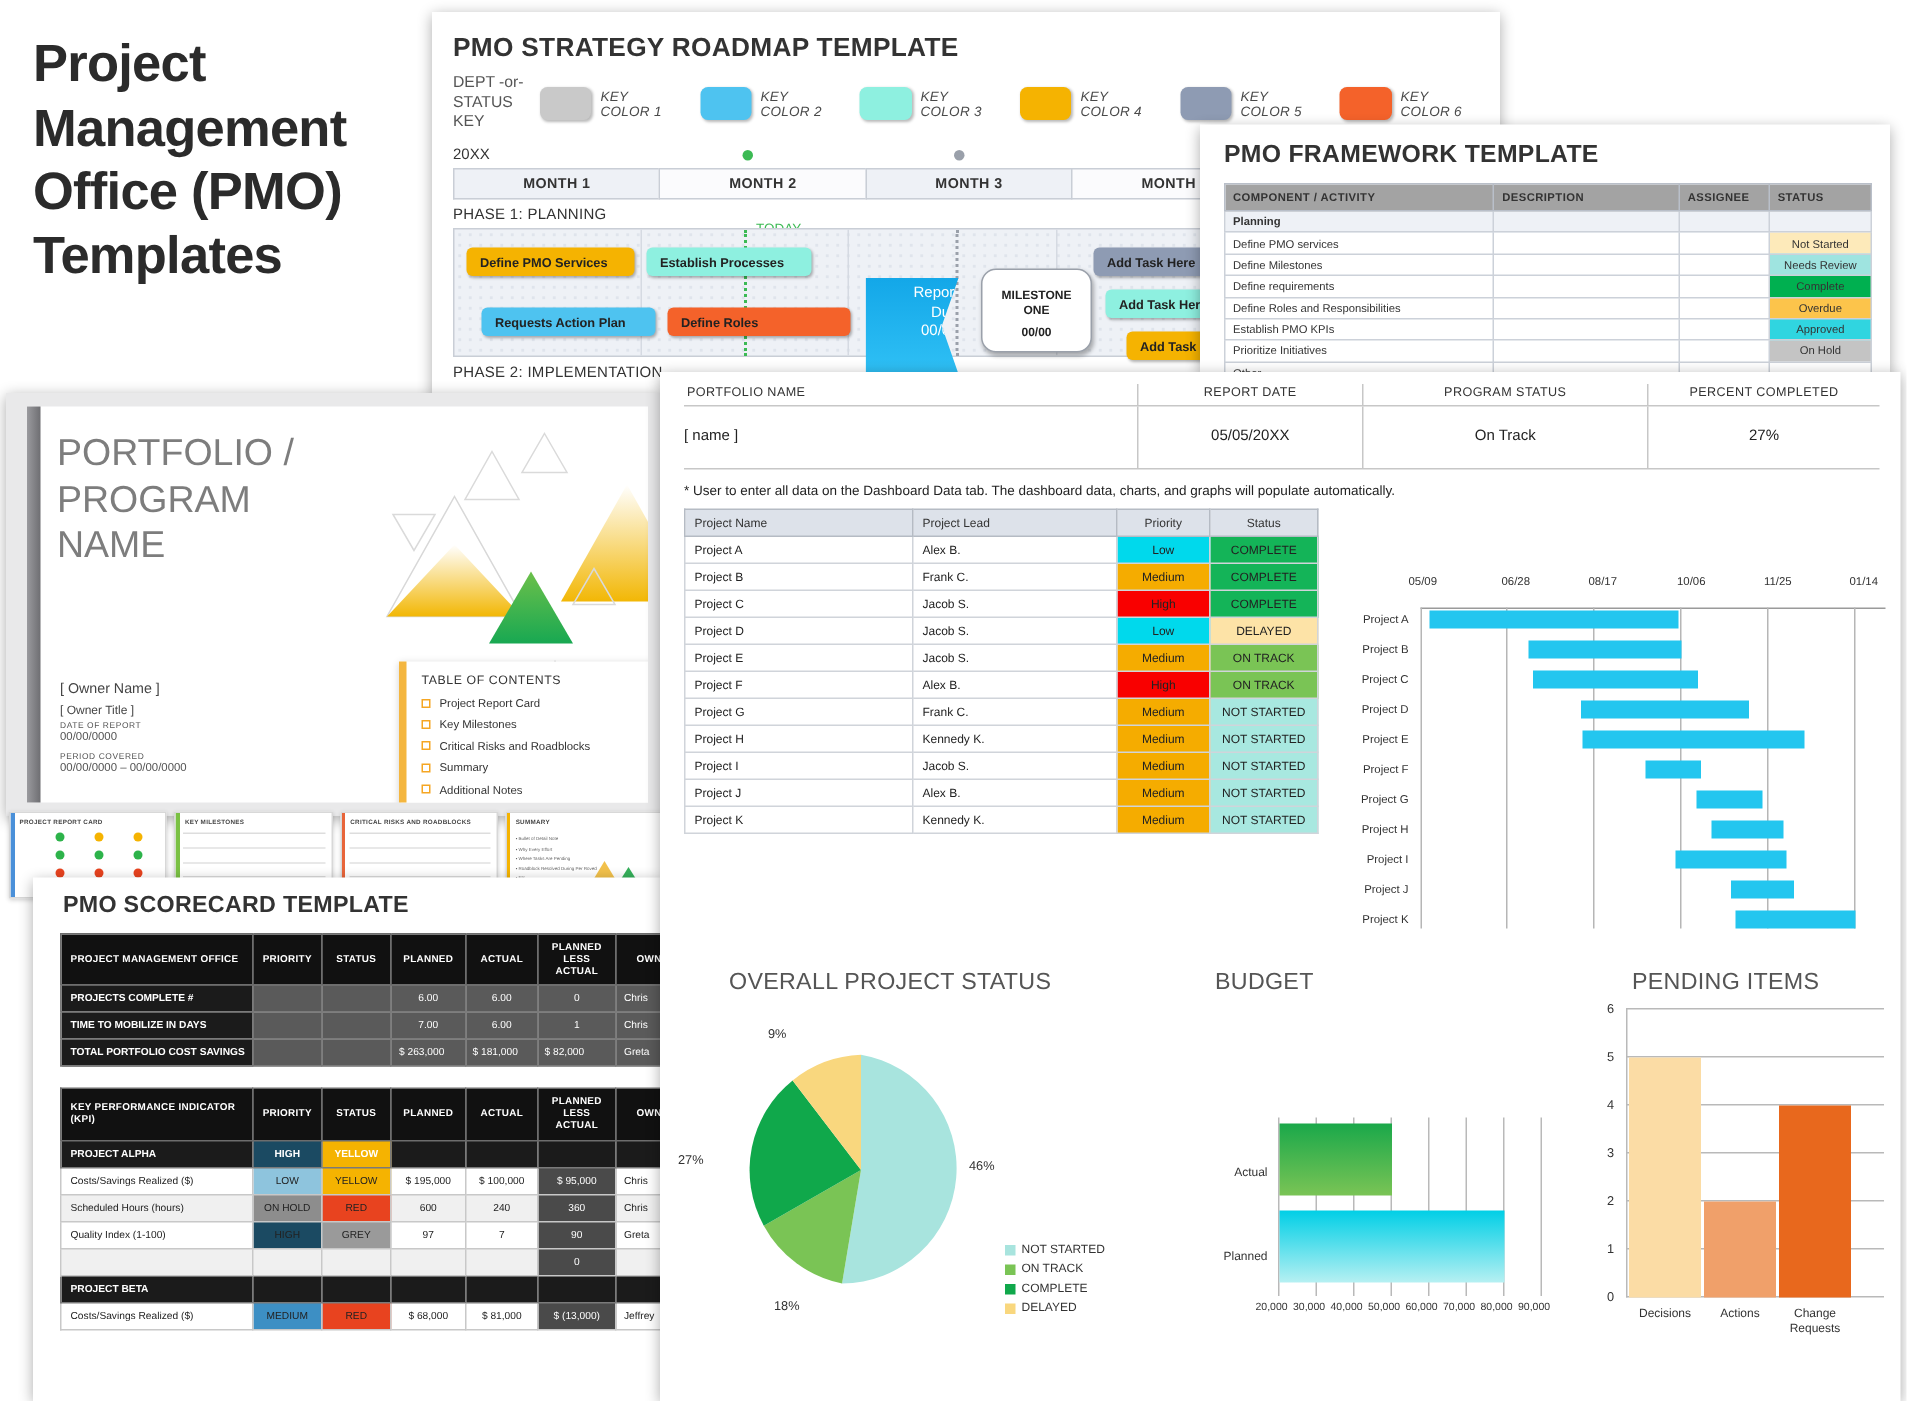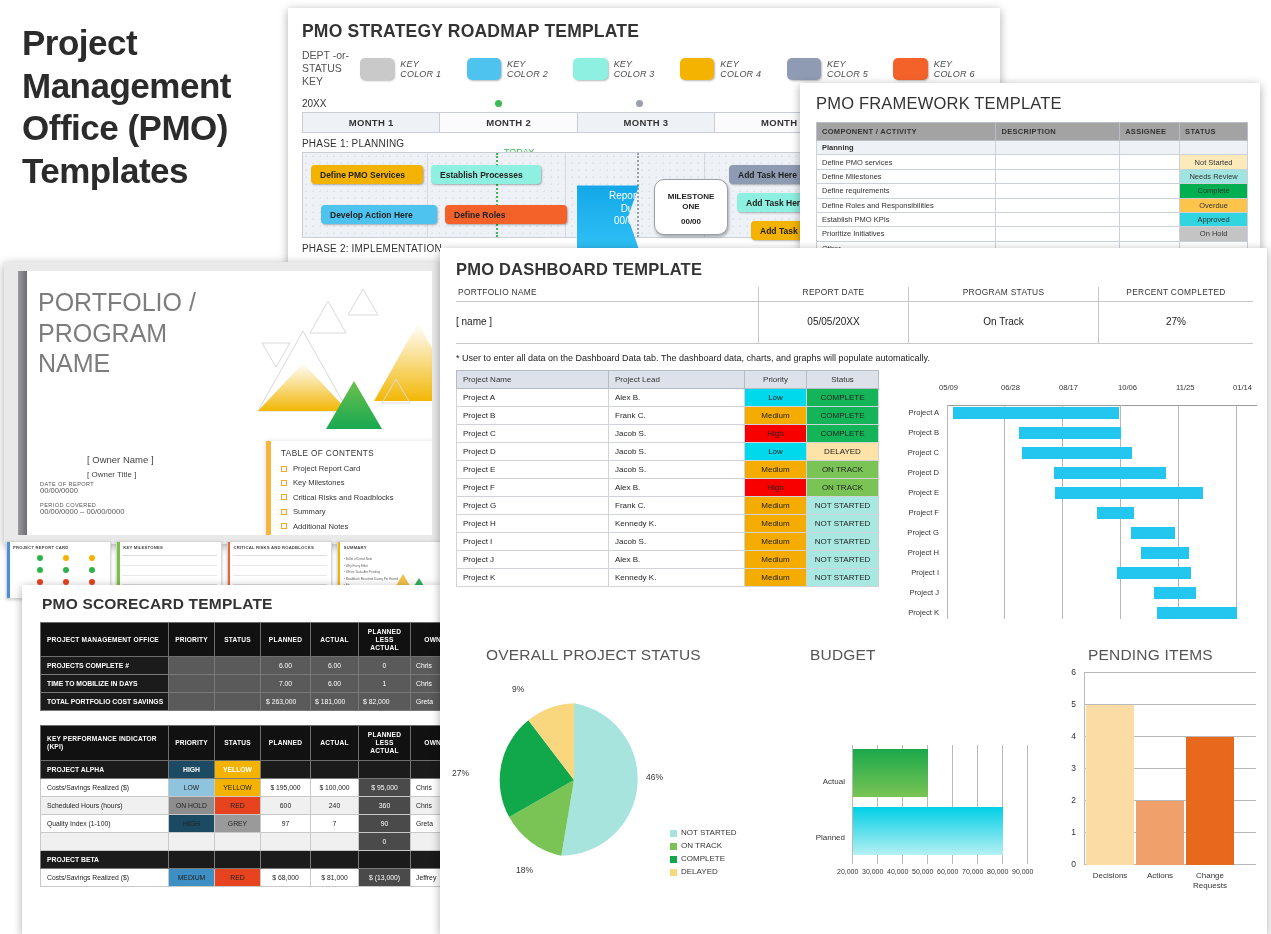--- a/index.html
+++ b/index.html
@@ -49,36 +49,36 @@
   .pin::after { content:''; position:absolute; left:2.5px; top:6px; width:2px; height:5px; }
   .report-flag { position:absolute; width:62px; height:64px; background:linear-gradient(#13a7e8,#2fc0f5);
     color:#fff; font-size:10px; line-height:1.25; padding:5px 0 0 22px;
     clip-path: polygon(0 0, 100% 0, 82% 50%, 100% 100%, 0 100%); text-align: right; }
   .milestone { position:absolute; width:74px; height:56px; background:#fff; border:1px solid #9aa0aa;
     border-radius:10px; text-align:center; font-size:8px; font-weight:bold; color:#222;
     box-shadow:1px 2px 3px rgba(0,0,0,0.3); padding-top:12px; line-height:1.25;}
 
   
   #framework { left: 800px; top: 83px; width: 460px; height: 167px; }
-  #framework .fw-title { font-size:16.5px; font-weight:normal; color:#333; padding:11px 0 0 16px; letter-spacing:0.2px;}
+  #framework .fw-title { font-size:16.5px; font-weight:bold; color:#333; padding:11px 0 0 16px; letter-spacing:0.2px;}
   table.fw { border-collapse:collapse; margin:9px 12px 0 16px; width: 432px; }
   table.fw th { background:#a3a3a3; border:1px solid #b9bfc9; font-size:7.5px; font-weight:bold;
      color:#333; text-align:left; padding:4px 5px; letter-spacing:0.3px;}
   table.fw td { border:1px solid #ccd1d9; font-size:7.5px; color:#333; padding:2.2px 5px; height:11px;}
   table.fw td.status { text-align:center; font-size:7.5px; }
   table.fw tr.grp td { font-weight:bold; background:#eef1f6; }
 
   
   #portfolio { left: 4px; top: 262px; width: 438px; height: 282px; background:#e9e9ea; }
   #pf-inner { position:absolute; left:14px; top:9px; width:414px; height:264px; background:#fff; overflow:hidden;}
   #pf-spine { position:absolute; left:14px; top:9px; width:9px; height:264px;
               background:linear-gradient(90deg,#9a9a9e,#6e6e72); }
   .pf-title { font-size:12.3px; font-weight:bold; color:#1c1c1c; padding:14px 0 0 18px; letter-spacing:-0.1px;}
   .pf-big { font-size:25px; color:#7d7d7d; line-height:1.22; padding:16px 0 0 20px; font-weight:300;}
-  .pf-owner { position:absolute; left:22px; top:182px; font-size:9.5px; color:#444; line-height:1.45;margin-left:47px;}
+  .pf-owner { position:absolute; left:22px; top:182px; font-size:9.5px; color:#444; line-height:1.45;}
   .pf-owner .sm { font-size:8px; }
   .pf-meta { position:absolute; left:22px; top:210px; font-size:5.6px; color:#555; line-height:1.1; letter-spacing:0.4px;}
   .pf-meta .v { font-size:7.6px; letter-spacing:0; }
   #toc { position:absolute; left:248px; top:170px; width:190px; height:112px; background:#fff;
          border-left:5px solid #f4b63f; box-shadow:0 1px 5px rgba(0,0,0,0.18); padding:8px 0 0 10px;}
   #toc h4 { font-size:8.2px; font-weight:normal; color:#333; letter-spacing:0.4px; margin-bottom:6px;}
   #toc li { list-style:none; font-size:7.6px; color:#333; margin-bottom:5.4px; display:flex; align-items:center;}
   .toc-box { width:6px; height:6px; border:1.2px solid #f5a623; margin-right:6px; display:inline-block;}
 
   
@@ -207,21 +207,21 @@
   <div class="phase-body">
     <div class="lane-div" style="left:124px;"></div>
     <div class="lane-div" style="left:262px;"></div>
     <div class="lane-div" style="left:401px;"></div>
     <div class="lane-div" style="left:540px;"></div>
     <div class="today-line" style="left:193px;"></div>
     <div class="mark-line" style="left:334px;"></div>
 
     <div class="bar" style="left:8px; top:12px; width:112px; background:#f5b301;">Define PMO Services</div>
     <div class="bar" style="left:128px; top:12px; width:110px; background:#8ef0e0;">Establish Processes</div>
-    <div class="bar" style="left:18px; top:52px; width:116px; background:#4ec3f0;">Develop Action Here</div>
+    <div class="bar" style="left:18px; top:52px; width:116px; background:#4ec3f0;">Requests Action Plan</div>
     <div class="bar" style="left:142px; top:52px; width:122px; background:#f4622a;">Define Roles</div>
     <div class="bar" style="left:426px; top:12px; width:84px; background:#8e9bb3;">Add Task Here</div>
     <div class="bar" style="left:434px; top:40px; width:84px; background:#8ef0e0;">Add Task Here</div>
     <div class="bar" style="left:448px; top:68px; width:84px; background:#f5b301;">Add Task Here</div>
 
     <div class="report-flag" style="left:274px; top:32px;">Report<br>Due<br>00/00</div>
     <div class="milestone" style="left:351px; top:26px;">MILESTONE<br>ONE<br><span style="display:inline-block;margin-top:5px;">00/00</span></div>
   </div>
 
   <div class="phase-label">PHASE 2:  IMPLEMENTATION</div>
@@ -509,21 +509,20 @@
       <td>$   68,000</td>
       <td>$   81,000</td>
       <td class="dk">$ (13,000)</td>
       <td style="text-align:left;padding-left:5px">Jeffrey</td>
     </tr>
   </tbody>
     </table>
 </div>
 
 <div class="card shadow" id="dashboard">
-  <div class="db-title">PMO DASHBOARD TEMPLATE</div>
   <div class="db-hdr">
     <div class="dbcol1">PORTFOLIO NAME</div>
     <div class="dbcol2">REPORT DATE</div>
     <div class="dbcol3">PROGRAM STATUS</div>
     <div class="dbcol4">PERCENT COMPLETED</div>
   </div>
   <div class="db-val">
     <div class="dbcol1">[ name ]</div>
     <div class="dbcol2">05/05/20XX</div>
     <div class="dbcol3">On Track</div>

